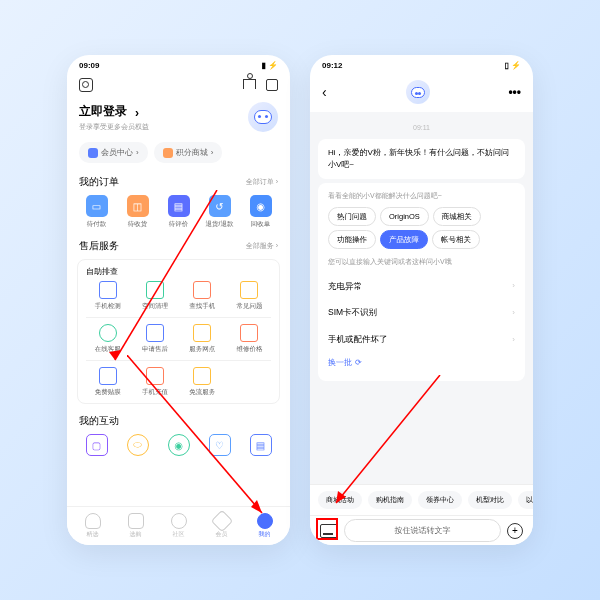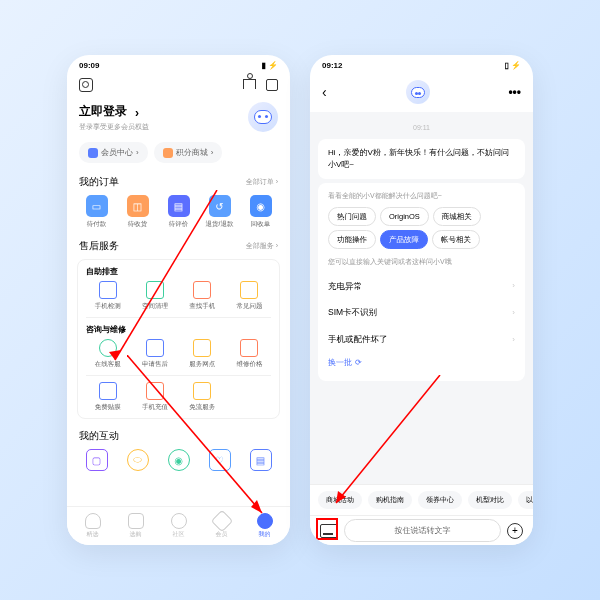--- a/index.html
+++ b/index.html
@@ -24,21 +24,21 @@
 .pill{background:#f5f6f8;border-radius:10px;padding:5px 9px;font-size:8px;color:#666;display:flex;align-items:center;gap:3px}
 .pill .pi{width:10px;height:10px;border-radius:3px}
 .sect{padding:6px 12px 2px;display:flex;justify-content:space-between;align-items:center}
 .sect h4{font-size:10px;font-weight:400}
 .sect span{font-size:7px;color:#999}
 .grid5{display:grid;grid-template-columns:repeat(5,1fr);padding:4px 10px;gap:2px}
 .gi{display:flex;flex-direction:column;align-items:center;gap:3px}
 .gi .ic{width:22px;height:22px;border-radius:5px;display:flex;align-items:center;justify-content:center;color:#fff;font-size:10px}
 .gi .lb{font-size:6.5px;color:#666}
 .card{margin:4px 10px;background:#fff;border:1px solid #f0f0f0;border-radius:8px;padding:6px 8px}
-.card .ct{font-size:8px;font-weight:700;padding-bottom:4px}
+.card .ct{font-size:8px;font-weight:400;padding-bottom:4px}
 .grid4{display:grid;grid-template-columns:repeat(4,1fr);gap:4px}
 .ci{display:flex;flex-direction:column;align-items:center;gap:3px}
 .ci .ic{width:18px;height:18px;border-radius:3px;border:1.5px solid}
 .ci .lb{font-size:6.5px;color:#666}
 .divr{height:1px;background:#f0f0f0;margin:6px 0}
 .scroll{flex:1;overflow-y:auto}
 .tabbar{display:flex;justify-content:space-around;padding:6px 4px;border-top:1px solid #f0f0f0;background:#fff}
 .tb{display:flex;flex-direction:column;align-items:center;gap:1px}
 .tb .ti{width:16px;height:16px;border:1.5px solid #ccc;border-radius:4px}
 .tb .tl{font-size:6px;color:#bbb}
@@ -156,21 +156,20 @@
         <div class="ci">
             <div class="ic" style="border-color:#ff7f5b"></div>
             <div class="lb">查找手机</div>
           </div>
         <div class="ci">
             <div class="ic" style="border-color:#ffbf3d"></div>
             <div class="lb">常见问题</div>
           </div>
       </div>
       <div class="divr"></div>
-      <div class="ct">咨询与维修</div>
       <div class="grid4">
         <div class="ci">
             <div class="ic" style="border-color:#3dcf9f;border-radius:50%"></div>
             <div class="lb">在线客服</div>
           </div>
         <div class="ci">
             <div class="ic" style="border-color:#5b7fff"></div>
             <div class="lb">申请售后</div>
           </div>
         <div class="ci">

